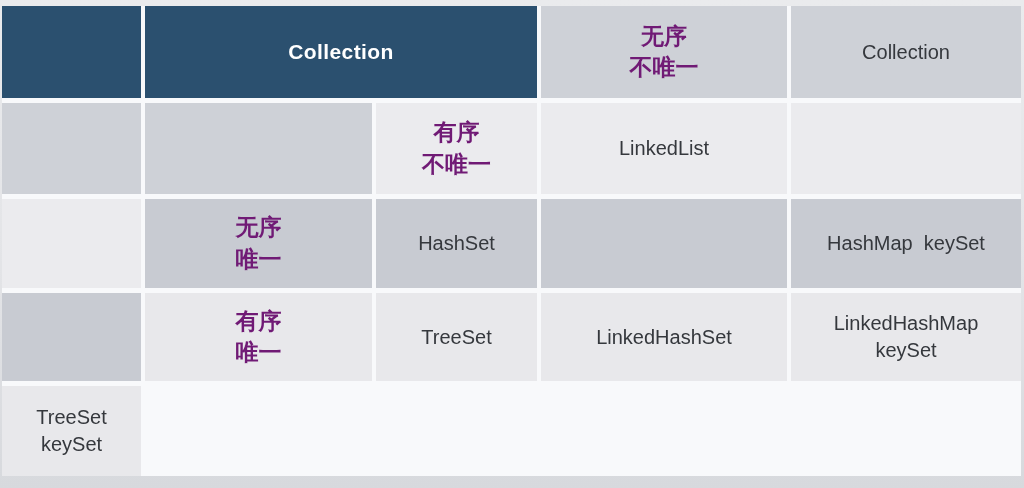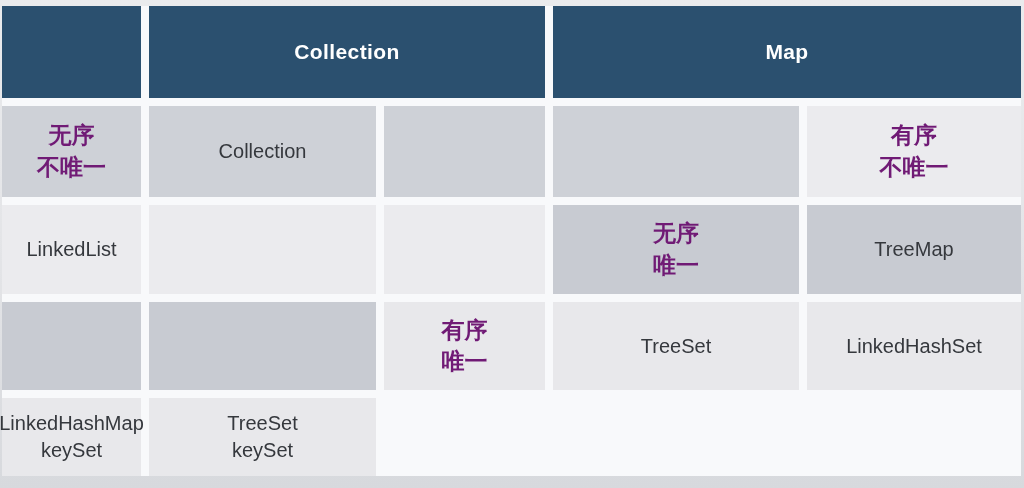--- a/index.html
+++ b/index.html
@@ -21,21 +21,20 @@
     left: 2px;
     top: 6px;
     width: 1019px;
     height: 470px;
     background: #f8f9fb; 
     display: grid;
     grid-template-columns: 139px 227px 161px 246px 1fr;
     grid-template-rows: 92px 91px 89px 88px 1fr;
     column-gap: 4px;
     row-gap: 5px;
-    gap: 8px;
   }
 
   .cell {
     display: flex;
     align-items: center;
     justify-content: center;
     text-align: center;
     white-space: pre-wrap;
   }
 
@@ -69,38 +68,38 @@
     white-space: pre-line;
   }
 </style>
 </head>
 <body>
 
 <div class="slide-table">
 
   <div class="cell hcell"></div>
   <div class="cell hcell span2">Collection</div>
-  <div class="cell hcell span2">Map</div>
 
   <div class="cell row-shade-a row-label">无序
 不唯一</div>
   <div class="cell row-shade-a data-cell">Collection</div>
   <div class="cell row-shade-a data-cell"></div>
   <div class="cell row-shade-a data-cell"></div>
 
   <div class="cell row-shade-b row-label">有序
 不唯一</div>
   <div class="cell row-shade-b data-cell">LinkedList</div>
   <div class="cell row-shade-b data-cell"></div>
   <div class="cell row-shade-b data-cell"></div>
 
   <div class="cell row-shade-c row-label">无序
 唯一</div>
-  <div class="cell row-shade-c data-cell">TreeMap</div>
+  <div class="cell row-shade-c data-cell">HashSet</div>
   <div class="cell row-shade-c data-cell"></div>
+  <div class="cell row-shade-c data-cell">HashMap  keySet</div>
   <div class="cell row-shade-c data-cell"></div>
 
   <div class="cell row-shade-d row-label">有序
 唯一</div>
   <div class="cell row-shade-d data-cell">TreeSet</div>
   <div class="cell row-shade-d data-cell">LinkedHashSet</div>
   <div class="cell row-shade-d data-cell">LinkedHashMap
 keySet</div>
   <div class="cell row-shade-d data-cell">TreeSet
 keySet</div>

